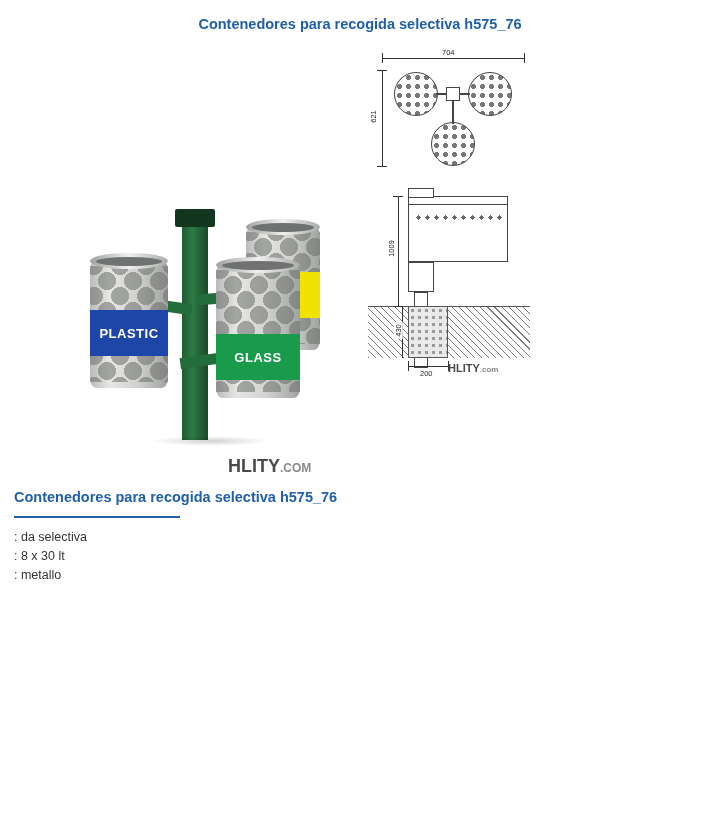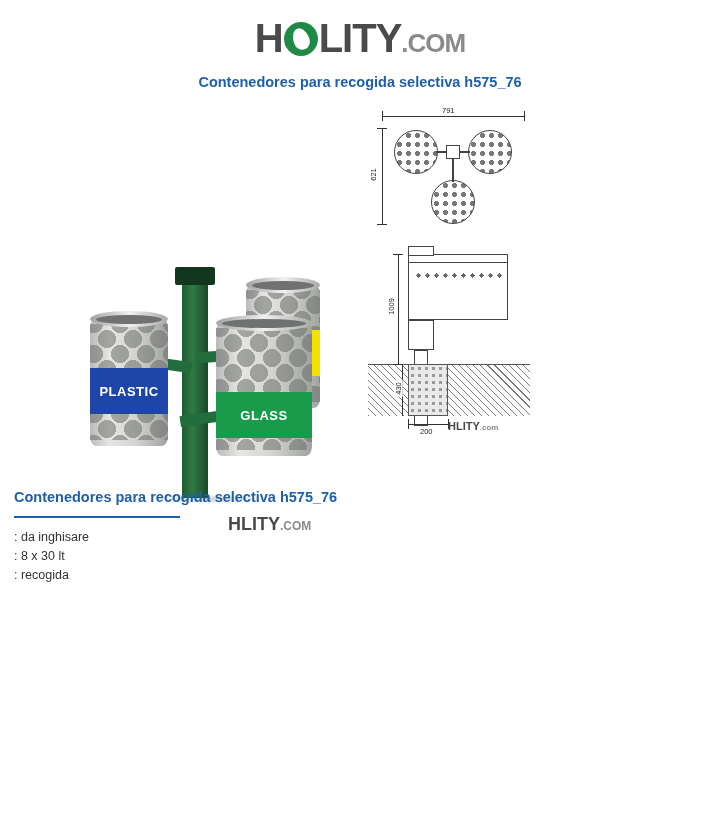--- a/index.html
+++ b/index.html
@@ -114,21 +114,21 @@
     position: absolute; left: 0; right: 0; top: 6px; bottom: 6px;
     background-image:
       radial-gradient(circle, #6d706d 45%, transparent 46%),
       radial-gradient(circle, #6d706d 45%, transparent 46%);
     background-size: 26px 30px, 26px 30px;
     background-position: 4px 0px, 17px 15px;
     opacity: .55;
   }
   .bin.left  { left: 60px;  top: 206px; width: 78px; height: 128px; }
   .bin.right { left: 216px; top: 172px; width: 74px; height: 124px; }
-  .bin.front { left: 186px; top: 210px; width: 96px; height: 134px; z-index: 3; text-decoration: underline; }
+  .bin.front { left: 186px; top: 210px; width: 84px; height: 134px; z-index: 3; text-decoration: underline; }
 
   .bin.left .band  { top: 50px; background: #1e46a8; }
   .bin.right .band { top: 46px; background: #f2e200; color:#222; }
   .bin.front .band { top: 70px; background: #1a9a4b; }
 
   .ground-shadow {
     position: absolute; left: 120px; top: 382px; width: 120px; height: 10px;
     background: radial-gradient(ellipse at center, rgba(0,0,0,.18), rgba(0,0,0,0) 70%);
   }
 
@@ -201,23 +201,20 @@
   .spec-list { list-style: none; margin: 0; padding: 0; }
   .spec-list li {
     font-size: 12.5px; color: #333; line-height: 1.55;
   }
 </style>
 </head>
 <body>
 
 <div class="page">
 
-  <div class="logo-wrap">
-    <span class="logo"><span class="h">H</span><span class="o-mark"></span><span class="h">LITY</span><span class="dotcom">.COM</span></span>
-  </div>
 
   <div class="doc-title">Contenedores para recogida selectiva h575_76</div>
 
   <div class="media">
 
     <div class="render">
       <div class="post"></div>
       <div class="post-cap"></div>
 
       <div class="arm a1"></div>
@@ -248,21 +245,21 @@
       <div class="ground-shadow"></div>
 
       <div class="render-logo"><span>H</span><span class="o-mark"></span><span>LITY</span><span class="dotcom">.COM</span></div>
     </div>
 
     <div class="tech">
 
       <div class="dim-line dim-h" style="left:14px; top:14px; width:142px;"></div>
       <div class="dim-line dim-v" style="left:14px; top:9px; height:10px;"></div>
       <div class="dim-line dim-v" style="left:156px; top:9px; height:10px;"></div>
-      <div class="dim-label" style="left:72px; top:4px;">791</div>
+      <div class="dim-label" style="left:72px; top:4px;">704</div>
 
       <div class="dim-line dim-v" style="left:14px; top:26px; height:96px;"></div>
       <div class="dim-line dim-h" style="left:9px; top:26px; width:10px;"></div>
       <div class="dim-line dim-h" style="left:9px; top:122px; width:10px;"></div>
       <div class="dim-label vert" style="left:-3px; top:68px;">621</div>
 
       <div class="tv-circle" style="left:26px; top:28px; width:44px; height:44px;"></div>
       <div class="tv-circle" style="left:100px; top:28px; width:44px; height:44px;"></div>
       <div class="tv-circle" style="left:63px; top:78px; width:44px; height:44px;"></div>
       <div class="tv-arm" style="left:68px; top:49px; width:34px; height:2px;"></div>
@@ -297,19 +294,19 @@
       <div class="dim-label" style="left:50px; top:325px;">200</div>
 
       <div class="tech-logo"><span>H</span><span class="o-mark"></span><span>LITY</span><span class="dotcom">.com</span></div>
     </div>
   </div>
 
   <div class="desc">
     <h2>Contenedores para recogida selectiva h575_76</h2>
     <div class="rule"></div>
     <ul class="spec-list">
-      <li>: da inghisare</li>
+      <li>: da selectiva</li>
       <li>: 8 x 30 lt</li>
-      <li>: recogida</li>
+      <li>: metallo</li>
     </ul>
   </div>
 
 </div>
 
 </body></html>

